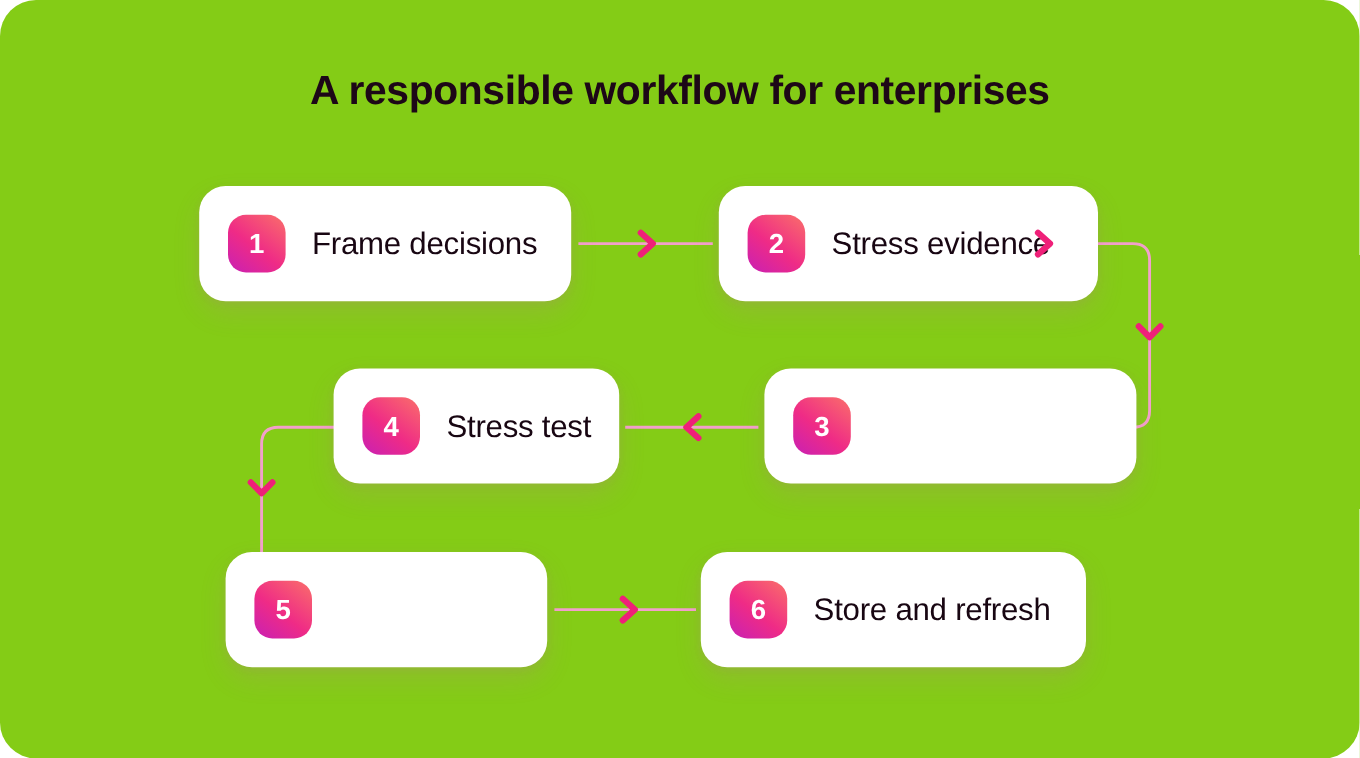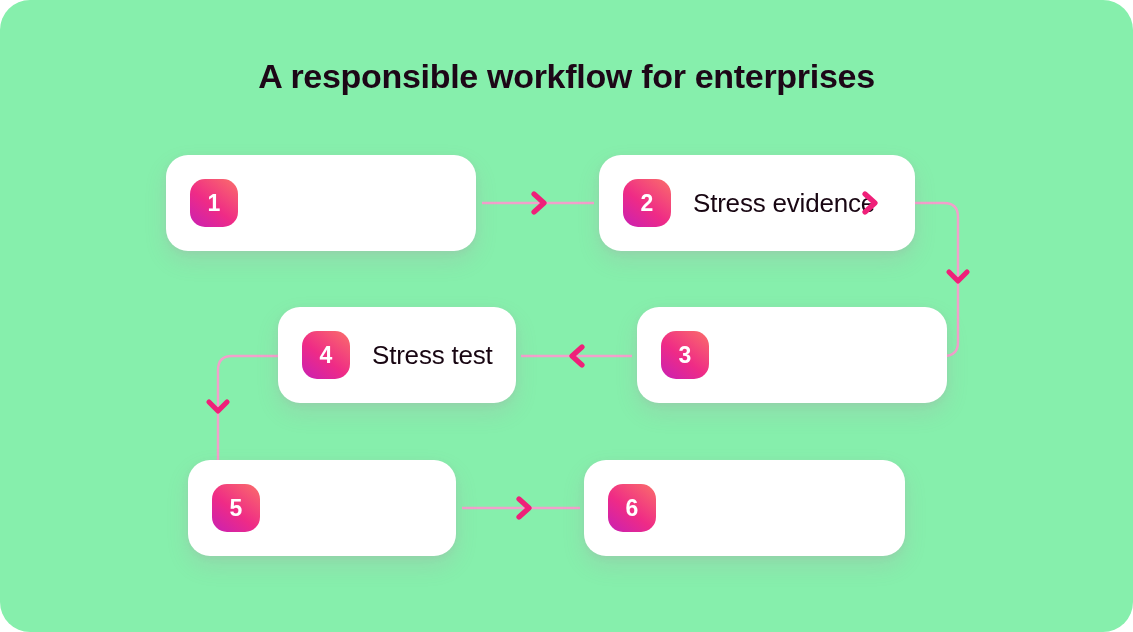--- a/index.html
+++ b/index.html
@@ -11,21 +11,21 @@
     width: 1133px;
     height: 632px;
     overflow: hidden;
     font-family: "Liberation Sans", sans-serif;
   }
 
   #canvas {
     position: relative;
     width: 1133px;
     height: 632px;
-    background: #86efac;
+    background: #84cc16;
     border-radius: 30px;
     overflow: hidden;
     box-sizing: border-box;
   }
 
   
   #page-title {
     position: absolute;
     left: 0;
     top: 57px;
@@ -120,20 +120,21 @@
 
     <line x1="632" y1="356" x2="521" y2="356" stroke="#f2a0cb" stroke-width="2.4"></line>
 
     <path d="M 286 356 L 232 356 Q 218 356 218 370 L 218 494 Q 218 508 232 508 L 262 508" stroke="#f2a0cb" stroke-width="2.4" fill="none"></path>
 
     <line x1="462" y1="508" x2="580" y2="508" stroke="#f2a0cb" stroke-width="2.4"></line>
   </svg>
 
   <div class="step-card" id="card-1">
     <div class="step-badge">1</div>
+    <div class="step-label">Frame decisions</div>
   </div>
 
   <div class="step-card" id="card-2">
     <div class="step-badge">2</div>
     <div class="step-label">Stress evidence</div>
   </div>
 
   <div class="step-card" id="card-3">
     <div class="step-badge">3</div>
   </div>
@@ -142,20 +143,21 @@
     <div class="step-badge">4</div>
     <div class="step-label">Stress test</div>
   </div>
 
   <div class="step-card" id="card-5">
     <div class="step-badge">5</div>
   </div>
 
   <div class="step-card" id="card-6">
     <div class="step-badge">6</div>
+    <div class="step-label">Store and refresh</div>
   </div>
 
   <svg id="overlay-layer" viewBox="0 0 1133 632" width="1133" height="632" fill="none">
 
     <polyline points="534,194 544,203 534,212" stroke="#ef2079" stroke-width="5.2" stroke-linecap="round" stroke-linejoin="round" fill="none"></polyline>
 
     <polyline points="865,194 875,203 865,212" stroke="#ef2079" stroke-width="5.2" stroke-linecap="round" stroke-linejoin="round" fill="none"></polyline>
 
     <polyline points="949,272 958,281 967,272" stroke="#ef2079" stroke-width="5.2" stroke-linecap="round" stroke-linejoin="round" fill="none"></polyline>
 

